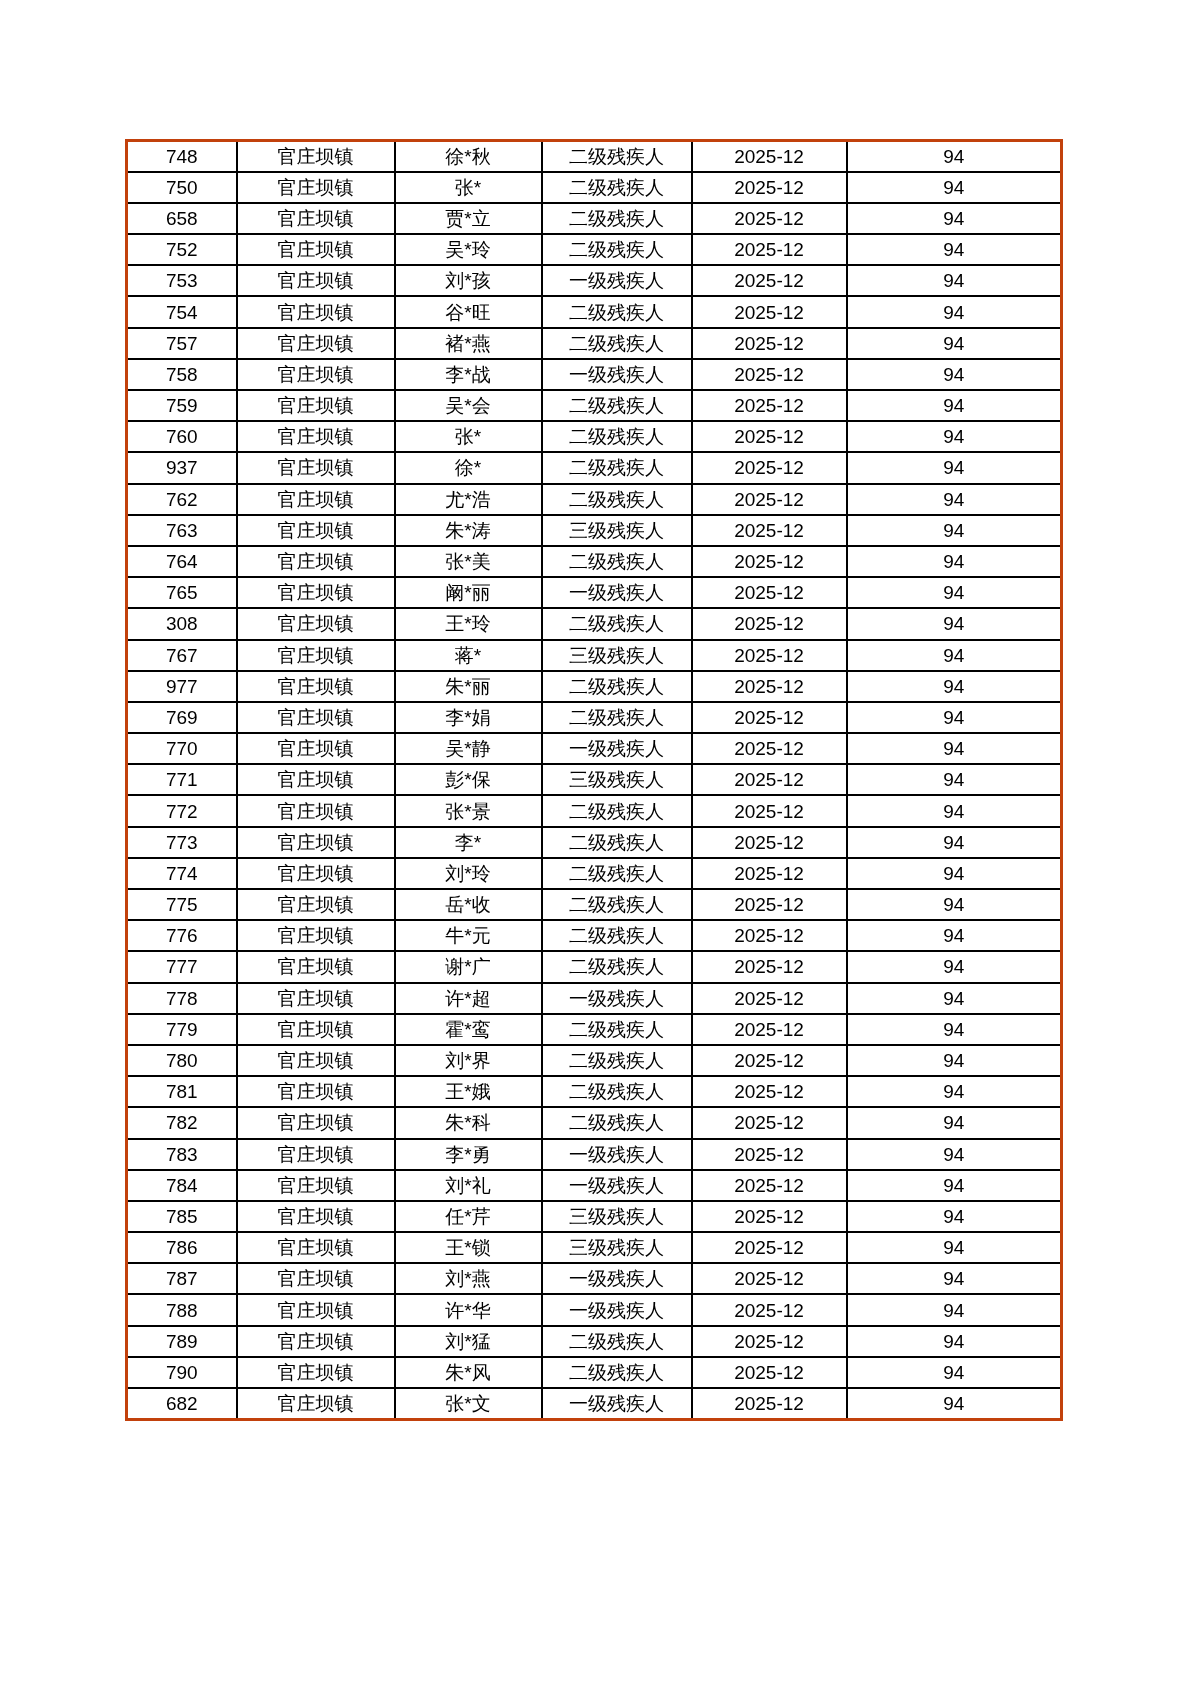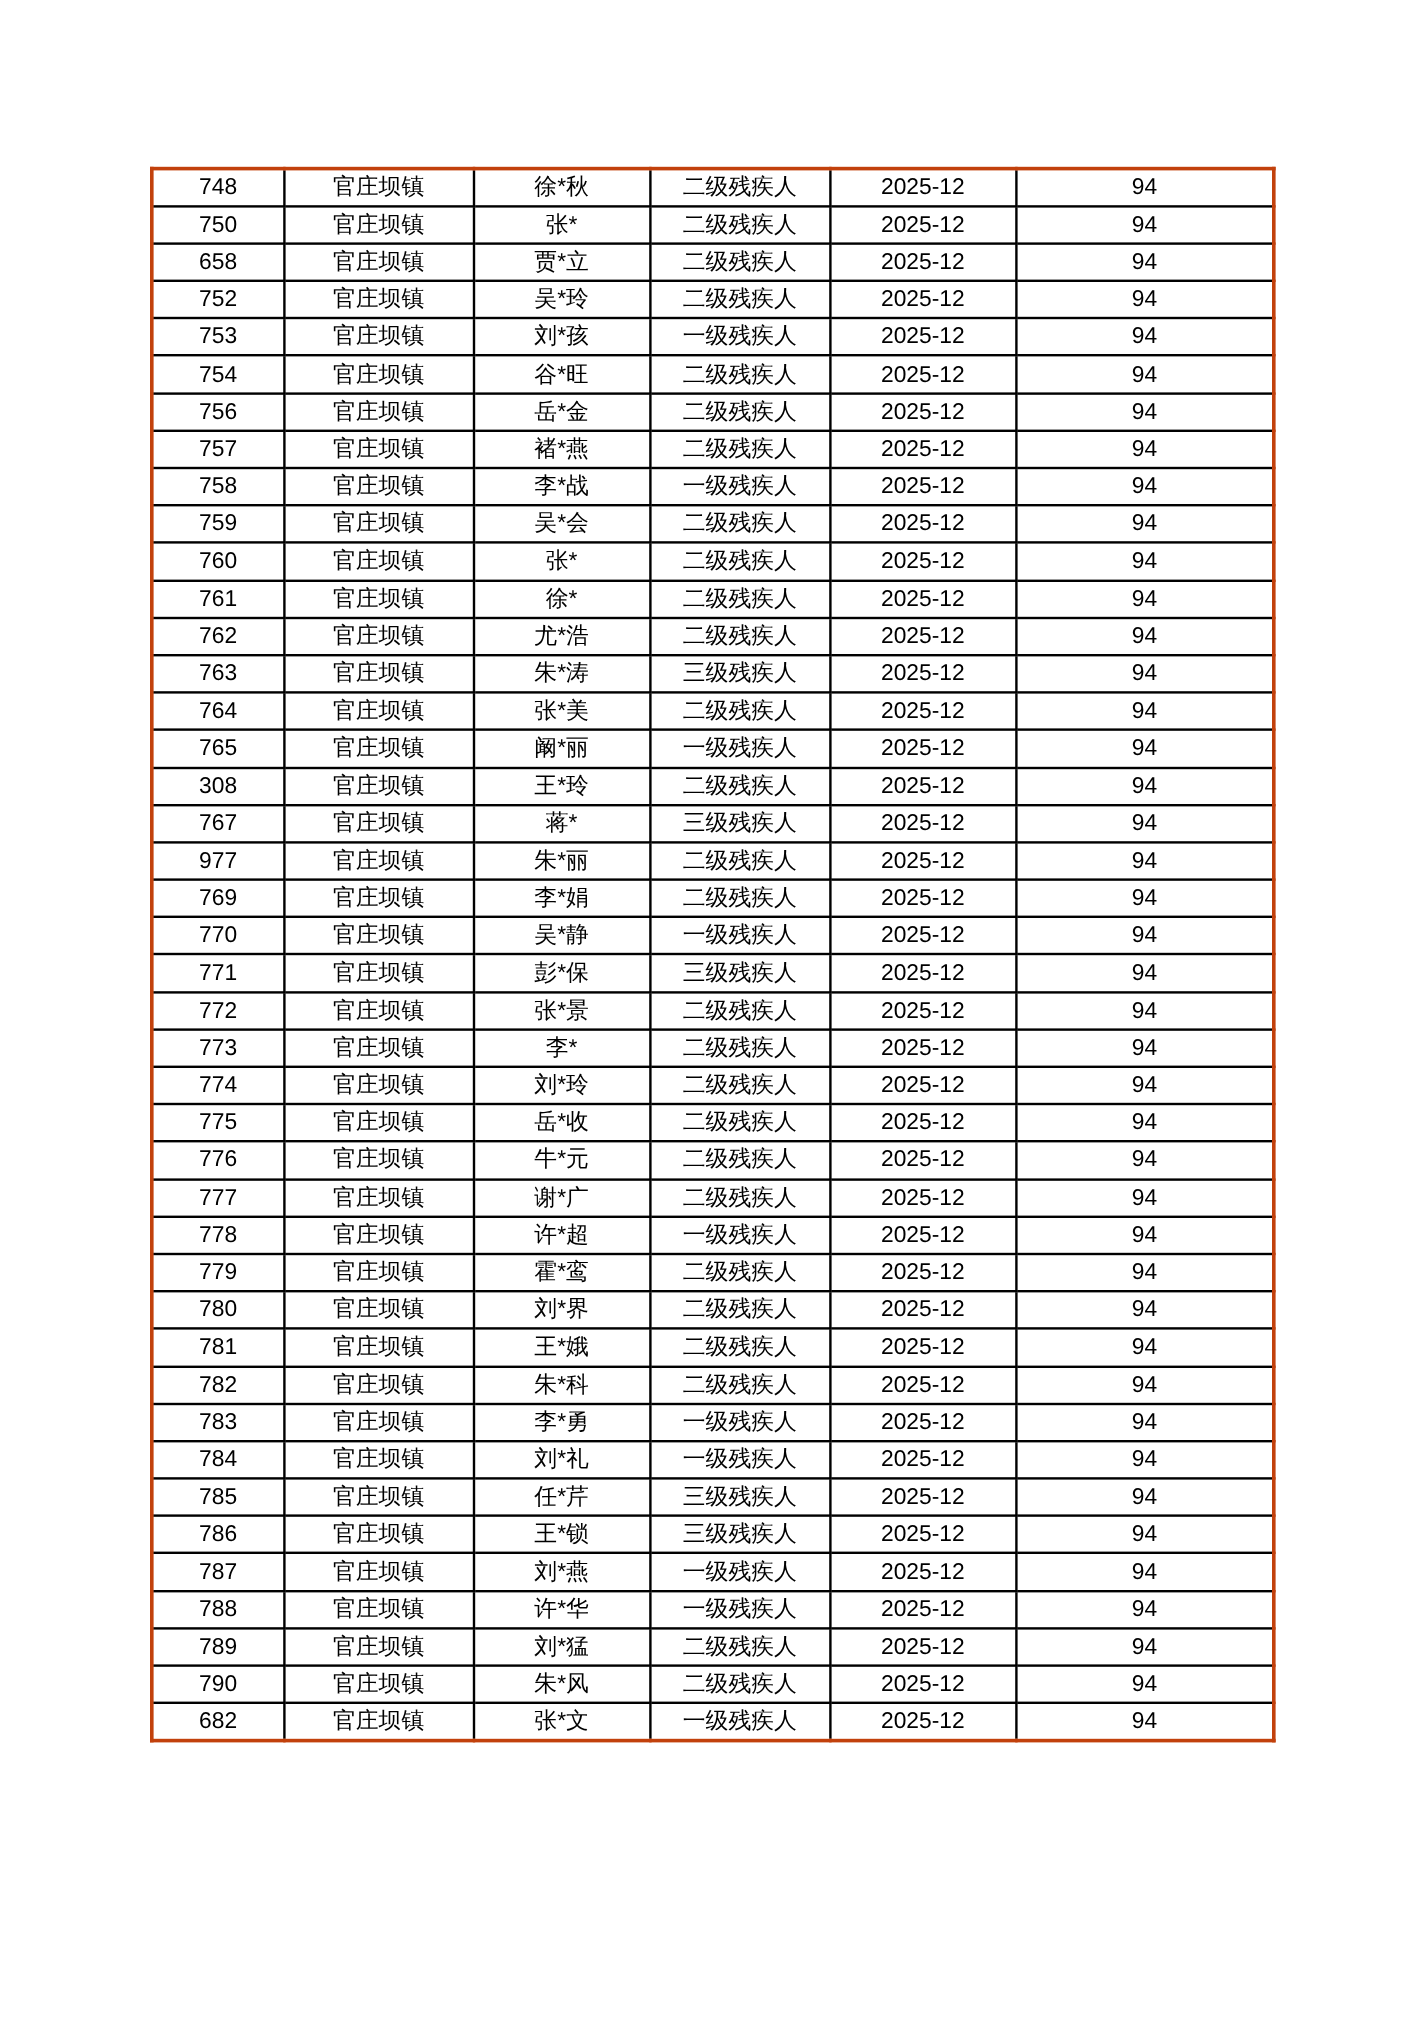--- a/index.html
+++ b/index.html
@@ -100,28 +100,20 @@
         </tr>
         <tr>
           <td>754</td>
           <td>官庄坝镇</td>
           <td>谷*旺</td>
           <td>二级残疾人</td>
           <td>2025-12</td>
           <td>94</td>
         </tr>
         <tr>
-          <td>756</td>
-          <td>官庄坝镇</td>
-          <td>岳*金</td>
-          <td>二级残疾人</td>
-          <td>2025-12</td>
-          <td>94</td>
-        </tr>
-        <tr>
           <td>757</td>
           <td>官庄坝镇</td>
           <td>褚*燕</td>
           <td>二级残疾人</td>
           <td>2025-12</td>
           <td>94</td>
         </tr>
         <tr>
           <td>758</td>
           <td>官庄坝镇</td>
@@ -140,21 +132,21 @@
         </tr>
         <tr>
           <td>760</td>
           <td>官庄坝镇</td>
           <td>张*</td>
           <td>二级残疾人</td>
           <td>2025-12</td>
           <td>94</td>
         </tr>
         <tr>
-          <td>761</td>
+          <td>937</td>
           <td>官庄坝镇</td>
           <td>徐*</td>
           <td>二级残疾人</td>
           <td>2025-12</td>
           <td>94</td>
         </tr>
         <tr>
           <td>762</td>
           <td>官庄坝镇</td>
           <td>尤*浩</td>

